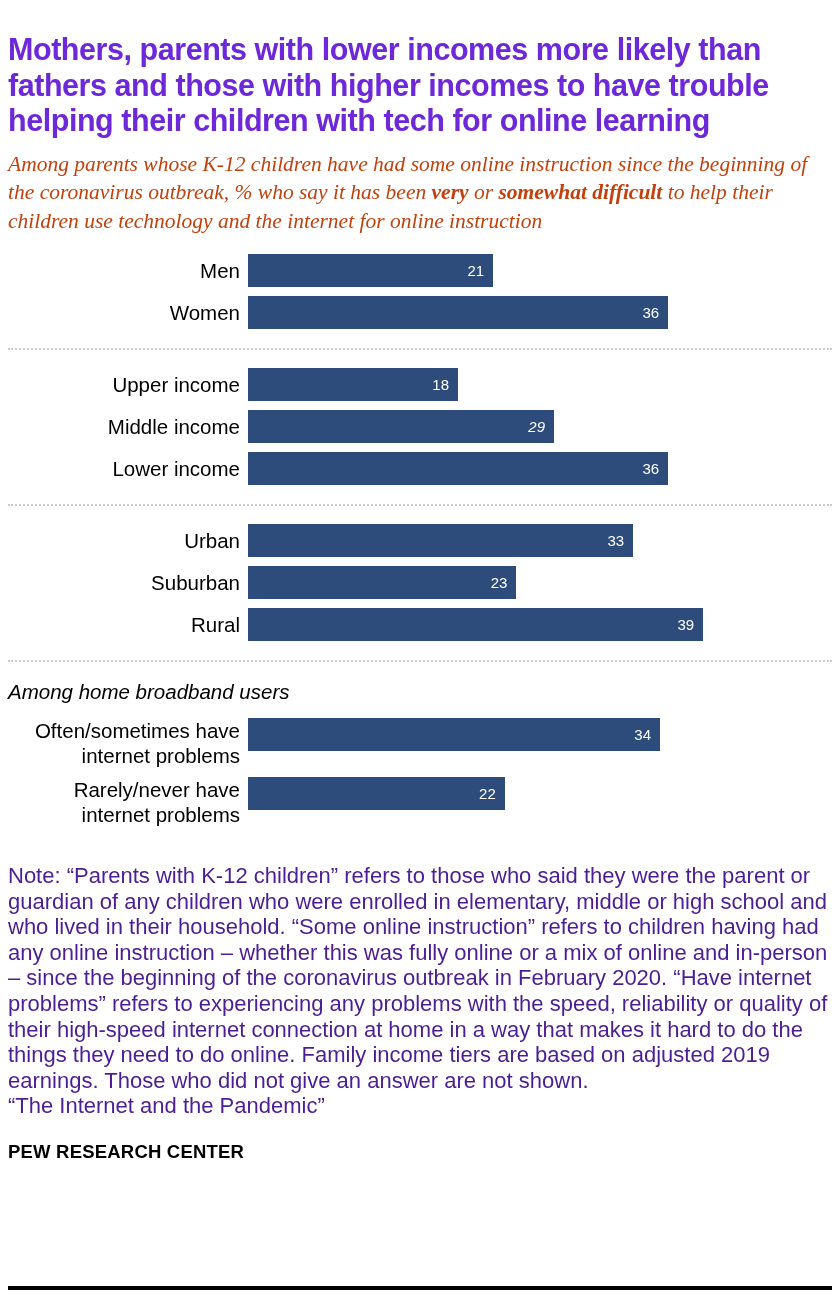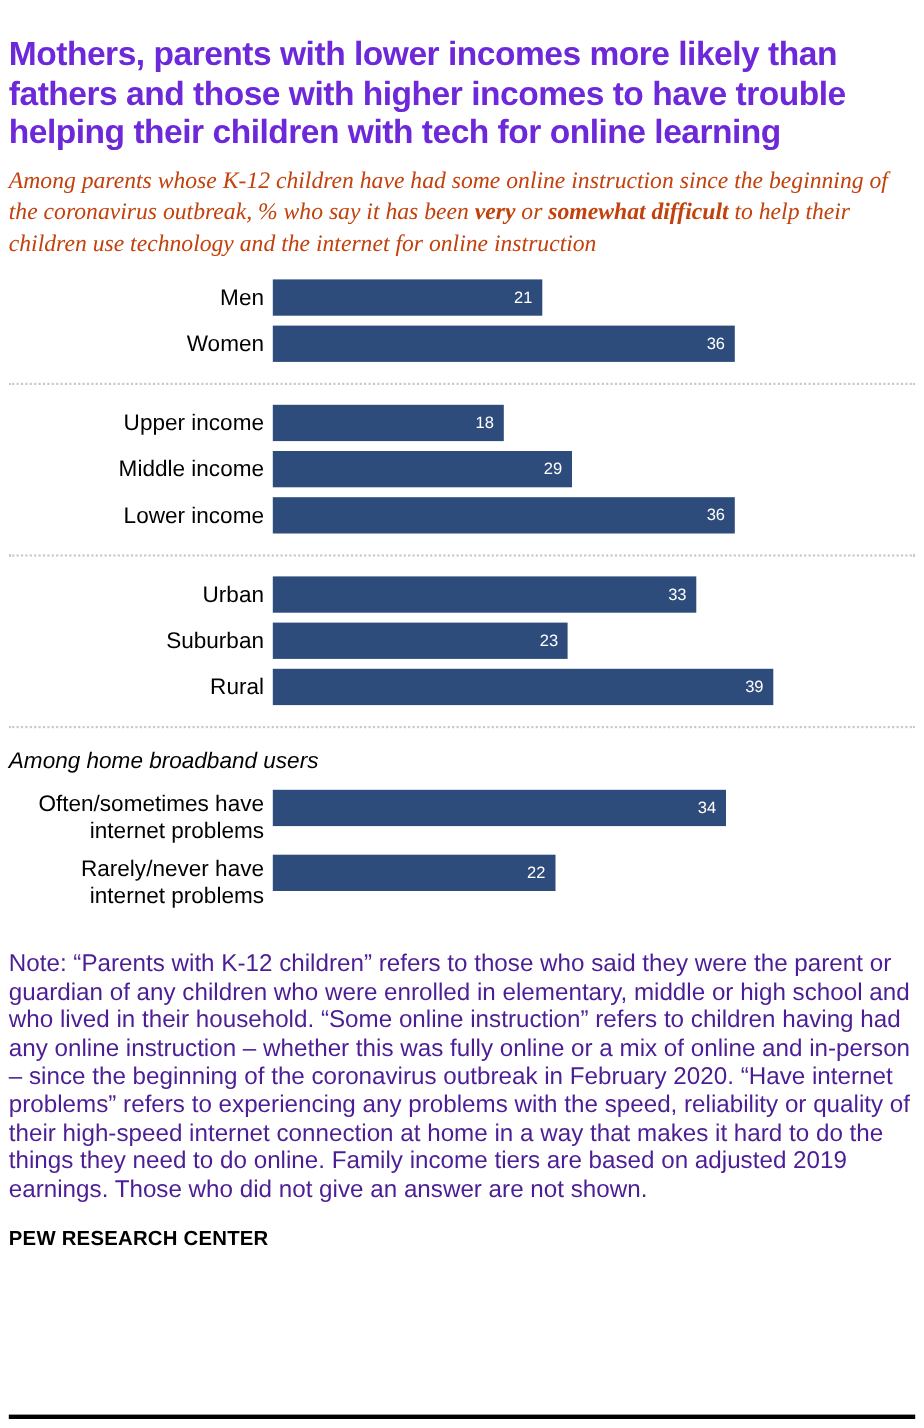--- a/index.html
+++ b/index.html
@@ -184,21 +184,21 @@
         <div class="row-label">Upper income</div>
         <div class="bar-area">
           <div class="bar" style="width: 210.06px;">
             <span class="val">18</span>
           </div>
         </div>
       </div>
       <div class="row">
         <div class="row-label">Middle income</div>
         <div class="bar-area">
-          <div class="bar" style="width: 272px;">
+          <div class="bar" style="width: 306px; font-style: italic;">
             <span class="val">29</span>
           </div>
         </div>
       </div>
       <div class="row">
         <div class="row-label">Lower income</div>
         <div class="bar-area">
           <div class="bar" style="width: 420.12px;">
             <span class="val">36</span>
           </div>
@@ -256,18 +256,19 @@
             <span class="val">22</span>
           </div>
         </div>
       </div>
     </div>
 
   </div>
 
   <div class="footnotes">
     <p>Note: “Parents with K-12 children” refers to those who said they were the parent or guardian of any children who were enrolled in elementary, middle or high school and who lived in their household. “Some online instruction” refers to children having had any online instruction – whether this was fully online or a mix of online and in-person – since the beginning of the coronavirus outbreak in February 2020. “Have internet problems” refers to experiencing any problems with the speed, reliability or quality of their high-speed internet connection at home in a way that makes it hard to do the things they need to do online. Family income tiers are based on adjusted 2019 earnings. Those who did not give an answer are not shown.</p>
+    <p class="report">“The Internet and the Pandemic”</p>
   </div>
 
   <div class="prc">PEW RESEARCH CENTER</div>
 
   <div class="bottom-rule"></div>
 </div>
 
 </body></html>

